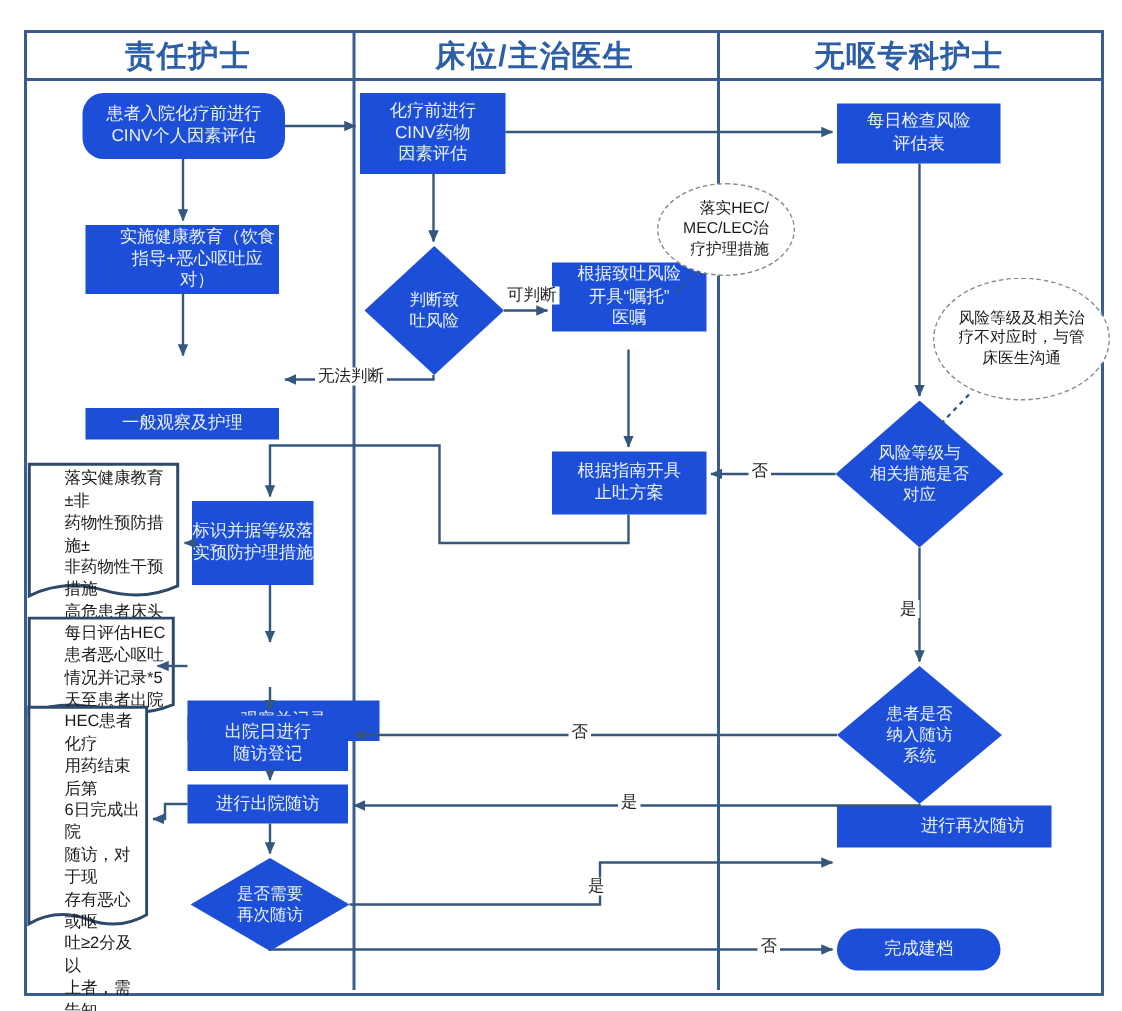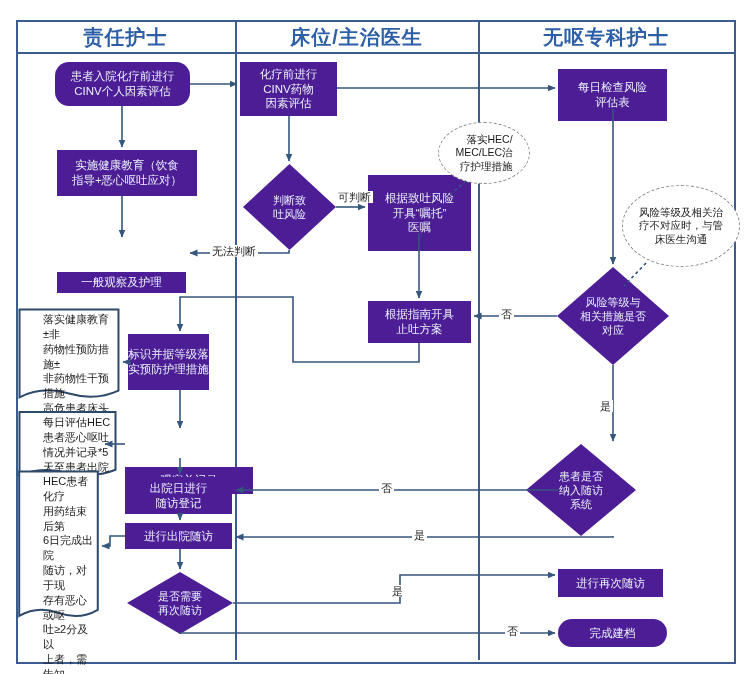--- a/index.html
+++ b/index.html
@@ -9,21 +9,21 @@
   }
   .frame{position:absolute;border:2px solid #3b5c8f;background:transparent;}
   .vline{position:absolute;border-left:2px solid #3b5c8f;width:0;}
   .hline{position:absolute;border-top:2px solid #3b5c8f;height:0;}
   .lane-header{
     position:absolute;top:22px;height:30px;display:flex;align-items:center;justify-content:center;
     color:#2d5fa6;font-weight:bold;font-size:20px;letter-spacing:1px;
   }
   .node{
     position:absolute;display:flex;align-items:center;justify-content:center;text-align:center;
-    background:#4c1d95;color:#e9f1fb;font-size:11.5px;line-height:1.3;white-space:pre-line;
+    background:#1d4ed8;color:#e9f1fb;font-size:11.5px;line-height:1.3;white-space:pre-line;
   }
   .rounded{border-radius:14px;}
   .stadium{border-radius:14px;text-align:center;}
   .diamond{clip-path:polygon(50% 0,100% 50%,50% 100%,0 50%);font-size:11px;}
   .doc{position:absolute;}
   .doc svg{position:absolute;left:0;top:0;width:100%;height:100%;}
   .doc .doc-text{
     position:absolute;left:6px;right:4px;top:4px;color:#1a1a1a;font-size:11px;line-height:1.35;
     white-space:pre-line;text-align:left;margin-left:19px;
   }
@@ -47,21 +47,21 @@
   <div class="hline" style="left:16px;top:52px;width:718px;"></div>
   <div class="vline" style="left:235px;top:20px;height:640px;"></div>
   <div class="vline" style="left:478px;top:20px;height:640px;"></div>
 
   <div class="lane-header" style="left:16px;width:219px;">责任护士</div>
   <div class="lane-header" style="left:235px;width:243px;">床位/主治医生</div>
   <div class="lane-header" style="left:478px;width:256px;">无呕专科护士</div>
 
   <div class="node rounded" style="left:55px;top:62px;width:135px;height:44px;">患者入院化疗前进行
 CINV个人因素评估</div>
-  <div class="node" style="left:57px;top:150px;width:140px;height:46px;">实施健康教育（饮食
+  <div class="node" style="left:57px;top:150px;width:109px;height:46px;padding-left:20px;">实施健康教育（饮食
 指导+恶心呕吐应对）</div>
   <div class="node" style="left:57px;top:240px;width:129px;height:21px;margin-top:32px;">一般观察及护理</div>
   <div class="node" style="left:128px;top:334px;width:81px;height:56px;">标识并据等级落
 实预防护理措施</div>
   <div class="node" style="left:125px;top:431px;width:128px;height:27px;margin-top:36px;">观察并记录</div>
   <div class="node" style="left:125px;top:477px;width:107px;height:37px;">出院日进行
 随访登记</div>
   <div class="node" style="left:125px;top:523px;width:107px;height:26px;">进行出院随访</div>
   <div class="node diamond" style="left:127px;top:572px;width:106px;height:62px;">是否需要
 再次随访</div>
@@ -99,41 +99,41 @@
 上者，需告知
 主治医生继续
 跟进</div>
   </div>
 
   <div class="node" style="left:240px;top:62px;width:97px;height:54px;">化疗前进行
 CINV药物
 因素评估</div>
   <div class="node diamond" style="left:243px;top:164px;width:93px;height:86px;">判断致
 吐风险</div>
-  <div class="node" style="left:368px;top:175px;width:103px;height:76px;">根据致吐风险
+  <div class="node" style="left:368px;top:175px;width:103px;height:46px;">根据致吐风险
 开具“嘱托”
 医嘱</div>
   <div class="node" style="left:368px;top:301px;width:103px;height:42px;">根据指南开具
 止吐方案</div>
   <div class="callout" style="left:438px;top:122px;width:92px;height:62px;text-align:right;">落实HEC/
 MEC/LEC治
 疗护理措施</div>
 
-  <div class="node" style="left:558px;top:69px;width:109px;height:52px;">每日检查风险
+  <div class="node" style="left:558px;top:69px;width:109px;height:40px;">每日检查风险
 评估表</div>
   <div class="callout" style="left:622px;top:185px;width:118px;height:82px;">风险等级及相关治
 疗不对应时，与管
 床医生沟通</div>
   <div class="node diamond" style="left:557px;top:267px;width:112px;height:98px;">风险等级与
 相关措施是否
 对应</div>
-  <div class="node diamond" style="left:526px;top:444px;width:110px;height:92px;">患者是否
+  <div class="node diamond" style="left:558px;top:444px;width:110px;height:92px;">患者是否
 纳入随访
 系统</div>
-  <div class="node" style="left:558px;top:569px;width:105px;height:28px;">进行再次随访</div>
+  <div class="node" style="left:558px;top:537px;width:105px;height:28px;padding-left:38px;">进行再次随访</div>
   <div class="node stadium" style="left:558px;top:619px;width:109px;height:28px;">完成建档</div>
 
   <svg class="wires" width="748" height="674">
     <defs>
       <marker id="arw" markerWidth="9" markerHeight="8" refX="7.5" refY="3.5" orient="auto" markerUnits="userSpaceOnUse">
         <path d="M0,0 L8,3.5 L0,7 Z" fill="#35567d"></path>
       </marker>
     </defs>
     <g stroke="#35567d" stroke-width="1.6" fill="none">
       <path d="M190,84 L237,84" marker-end="url(#arw)"></path>

